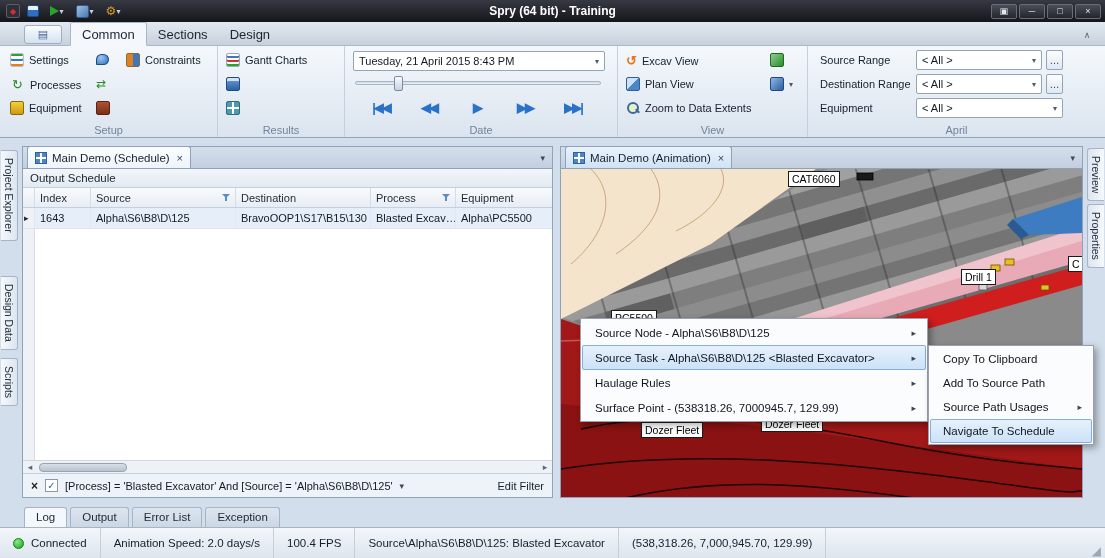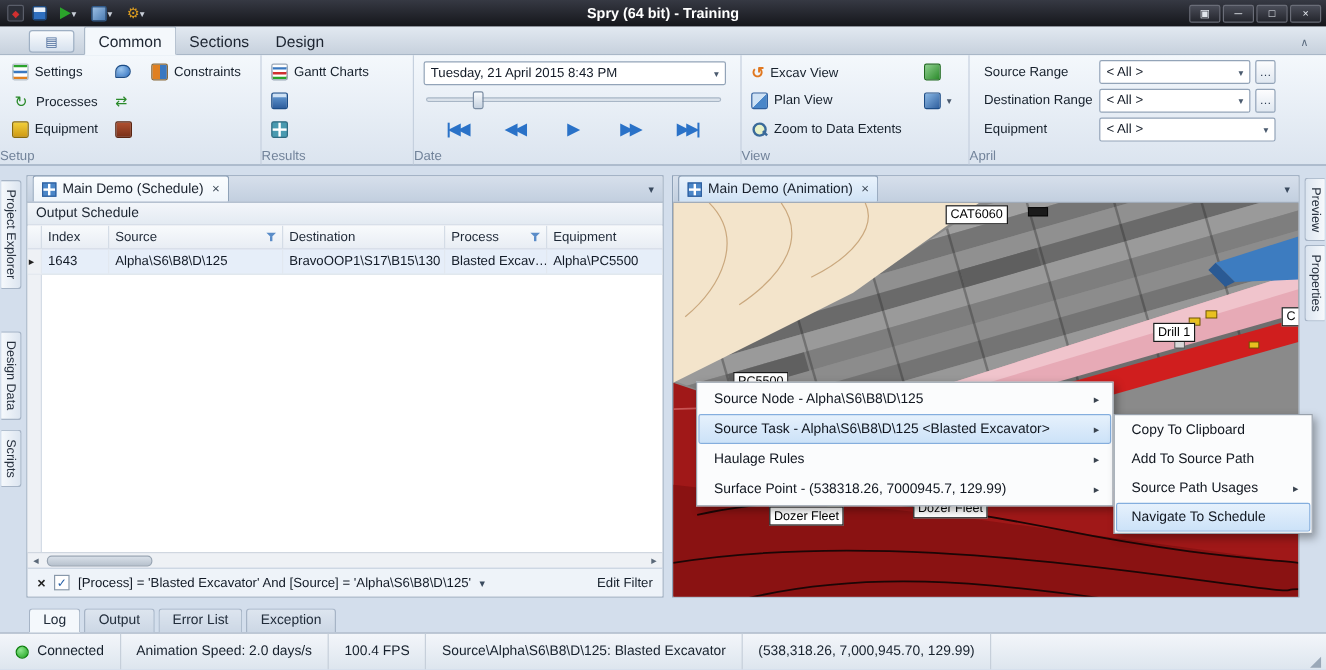--- a/index.html
+++ b/index.html
@@ -23,21 +23,21 @@
 
 .rtabs{position:absolute;left:0;top:22px;width:1105px;height:24px;background:linear-gradient(#e2e9f1,#c7d1dd);display:flex;align-items:flex-end;border-bottom:1px solid #a9b7c7}
 .appbtn{width:38px;height:19px;margin:0 8px 1px 24px;border:1px solid #9fb0c4;border-radius:3px;background:linear-gradient(#fafcfe,#d6e1ee);display:flex;align-items:center;justify-content:center;font-size:11px;color:#4a6a9a}
 .rtab{padding:4px 11px 3px;font-size:13px;color:#1c2430}
 .rtab.active{background:#f4f8fc;border:1px solid #a9b7c7;border-bottom:1px solid #f4f8fc;border-radius:2px 2px 0 0;margin-bottom:-1px}
 .collapse{margin-left:auto;margin-right:10px;margin-bottom:3px;color:#5a6a7e;font-size:9px;width:16px;height:14px;display:flex;align-items:center;justify-content:center}
 
 
 .ribbon{position:absolute;left:0;top:46px;width:1105px;height:92px;background:linear-gradient(#f4f8fc,#dbe4ef);border-bottom:1px solid #93a4b8}
 .rgroup{position:absolute;top:0;height:91px;border-right:1px solid #c5d0de}
-.glabel{position:absolute;bottom:1px;left:0;right:0;text-align:left;font-size:11px;color:#72839a}
+.glabel{position:absolute;bottom:1px;left:0;right:0;text-align:center;font-size:11px;color:#72839a}
 .ritem{position:absolute;display:flex;align-items:center;gap:5px;font-size:11px;color:#16202c;white-space:nowrap}
 .mini{width:14px;height:14px;border-radius:2px;display:inline-block;flex:none}
 .i-settings{background:linear-gradient(#fff,#eef2f6);border:1px solid #b8c2cc;box-shadow:inset 0 -2px 0 #e08020,inset 0 -5px 0 #fff,inset 0 -7px 0 #3a78c0,inset 0 -10px 0 #fff,inset 0 -12px 0 #2ba32b}
 .i-proc{color:#2a8a2a;font-size:13px;width:15px;display:inline-flex;justify-content:center}
 .i-equip{background:linear-gradient(#f2cf3a,#cf9a12);border:1px solid #8a6a08}
 .i-constr{background:linear-gradient(90deg,#e08020 50%,#3a78c0 50%);border:1px solid #8a6a3a}
 .i-bubble{background:radial-gradient(circle at 35% 30%,#9cc6ee,#2f6fbf);border:1px solid #1c4c86;border-radius:6px 6px 6px 1px;width:13px;height:11px}
 .i-sync{color:#2a8a2a;font-size:12px}
 .i-res{background:linear-gradient(#b05030,#7a3018);border:1px solid #5a2410}
 .i-gantt{background:#fff;border:1px solid #9aa8b8;box-shadow:inset 0 -2px 0 #2ba32b,inset 0 -4px 0 #fff,inset 0 -6px 0 #d03030,inset 0 -8px 0 #fff,inset 0 -10px 0 #3a78c0}

